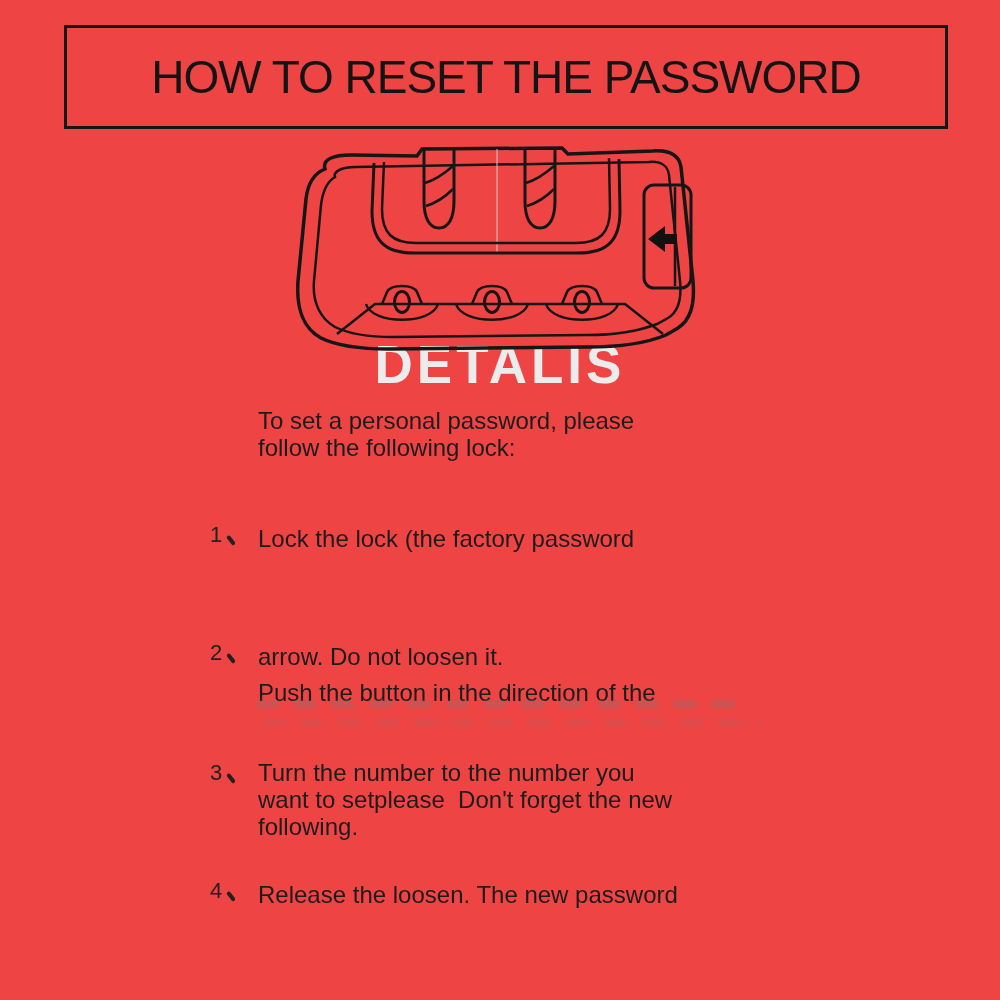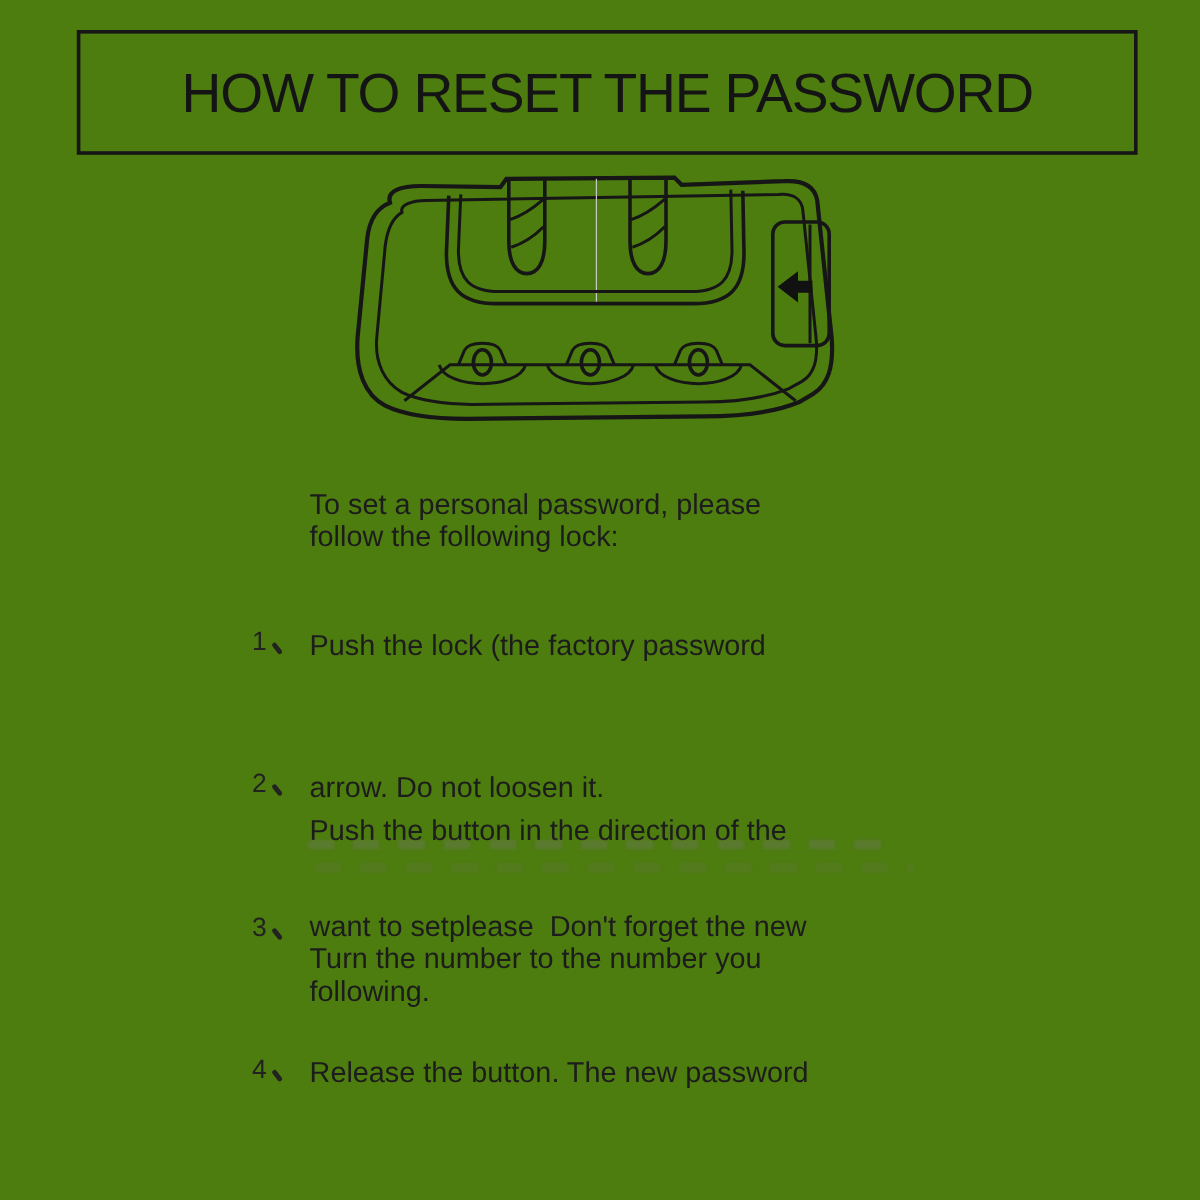--- a/index.html
+++ b/index.html
@@ -1,17 +1,17 @@
 <!DOCTYPE html>
 <html><head>
 <meta charset="utf-8">
 <style>
   html,body { margin:0; padding:0; background:#ffffff; }
   .page {
-    position:relative; width:1000px; height:1000px; background:#4d7c0f;
+    position:relative; width:1000px; height:1000px; background:#ef4444;
     font-family:"Liberation Sans", sans-serif; color:#1c1c1c; overflow:hidden;
   }
   .title-box {
     position:absolute; left:64px; top:25px; width:878px; height:98px;
     border:3px solid #161616; display:flex; align-items:center; justify-content:center;
   }
   .title-text {
     font-size:46px; letter-spacing:-1px; color:#141414; white-space:nowrap; font-weight:400;
   }
   .watermark {
@@ -44,20 +44,21 @@
 </style>
 </head>
 <body>
 
 <div class="page">
 
   <div class="title-box">
     <div class="title-text">HOW TO RESET THE PASSWORD</div>
   </div>
 
+  <div class="watermark">DETALIS</div>
 
   <svg class="lock-svg" viewBox="0 0 420 235">
 
     <g>
       <path d="M 38,26 C 35,16 47,12 64,12 L 130,13 L 135,6 L 275,5 L 281,11 L 366,8
                C 382,7 392,12 394,24 L 406,138 C 408,163 403,177 391,185 L 379,192
                C 360,200 332,204 300,204 L 102,206 C 72,206 48,202 34,195
                C 17,186 9,166 11,138 L 19,56 C 21,38 28,30 38,26 Z" fill="#ffffff" class="ln" stroke-width="3.5"></path>
       <path d="M 48,34 C 46,28 56,24 68,24 L 362,19 C 374,18 381,23 382,32 L 393,138
                C 395,158 391,169 381,175 L 370,181 C 352,188 328,192 300,192 L 106,194
@@ -109,44 +110,44 @@
   </svg>
 
   <div class="intro">
     <div class="step-line">To set a personal password, please</div>
     <div class="step-line">follow the following lock:</div>
   </div>
 
   <div class="step s1">
     <span class="num"><span>1</span><span class="enum-mark"></span></span>
     <div class="lines">
-      <div class="step-line">Push the lock (the factory password</div>
+      <div class="step-line">Lock the lock (the factory password</div>
     </div>
   </div>
 
   <div class="step s2">
     <span class="num"><span>2</span><span class="enum-mark"></span></span>
     <div class="lines">
       <div class="step-line">arrow. Do not loosen it.</div>
       <div class="step-line">Push the button in the direction of the</div>
     </div>
   </div>
 
   <div class="ghost ghost-a"></div>
   <div class="ghost ghost-b"></div>
 
   <div class="step s3">
     <span class="num"><span>3</span><span class="enum-mark"></span></span>
     <div class="lines">
+      <div class="step-line">Turn the number to the number you</div>
       <div class="step-line">want to setplease  Don't forget the new</div>
-      <div class="step-line">Turn the number to the number you</div>
       <div class="step-line">following.</div>
     </div>
   </div>
 
   <div class="step s4">
     <span class="num"><span>4</span><span class="enum-mark"></span></span>
     <div class="lines">
-      <div class="step-line">Release the button. The new password</div>
+      <div class="step-line">Release the loosen. The new password</div>
     </div>
   </div>
 
 </div>
 
 </body></html>

